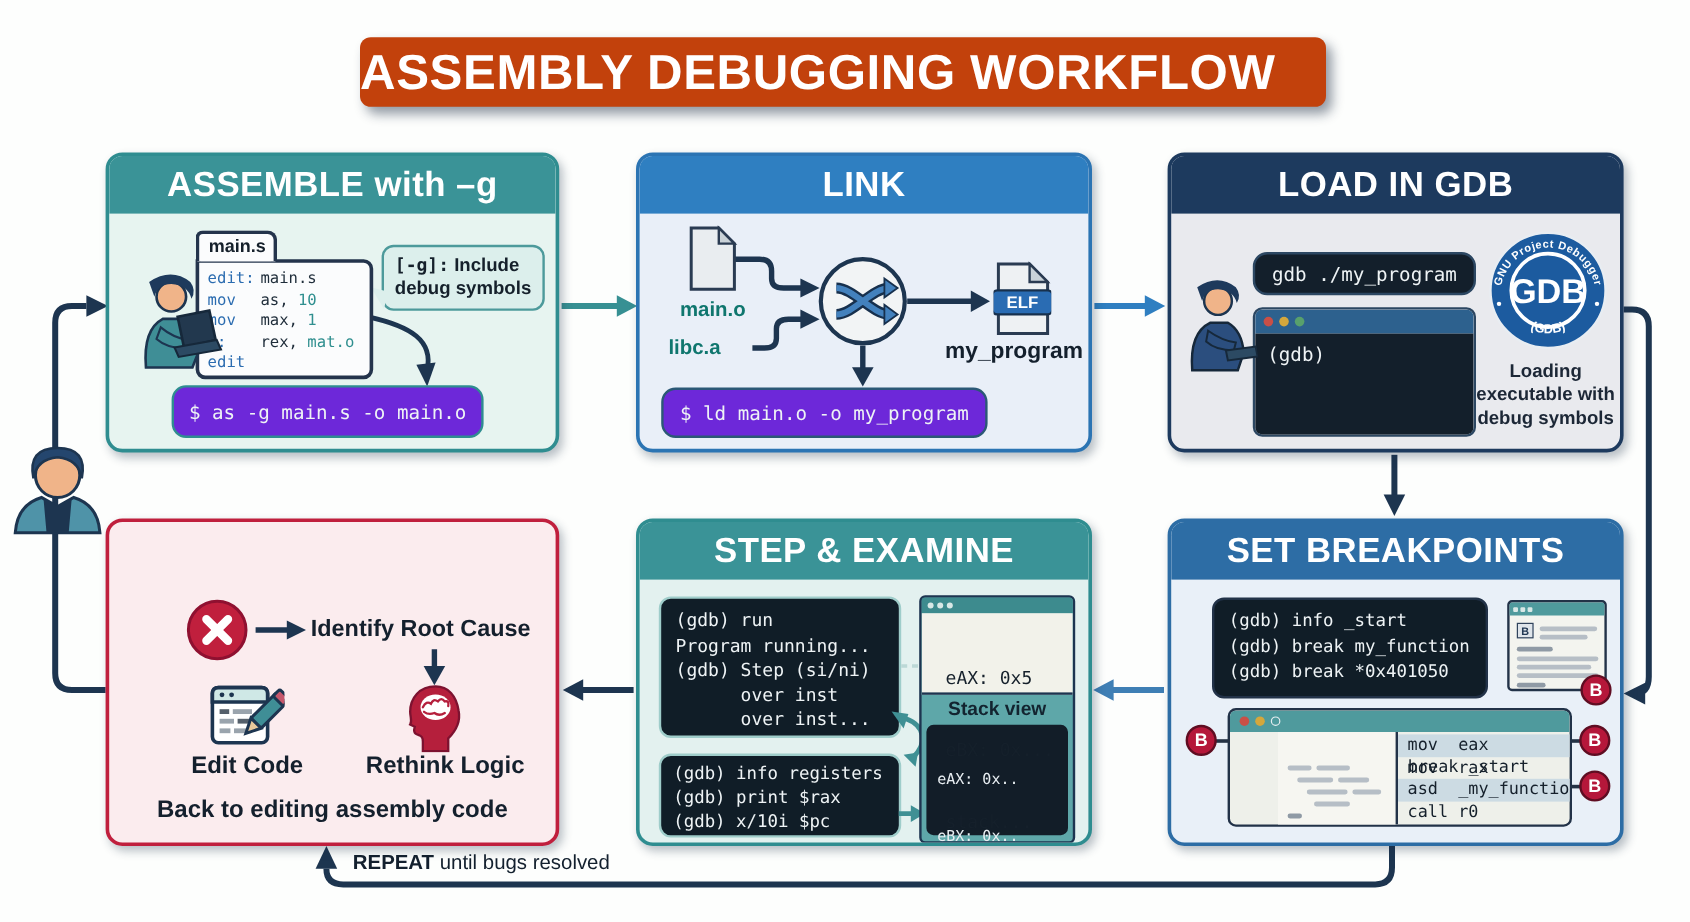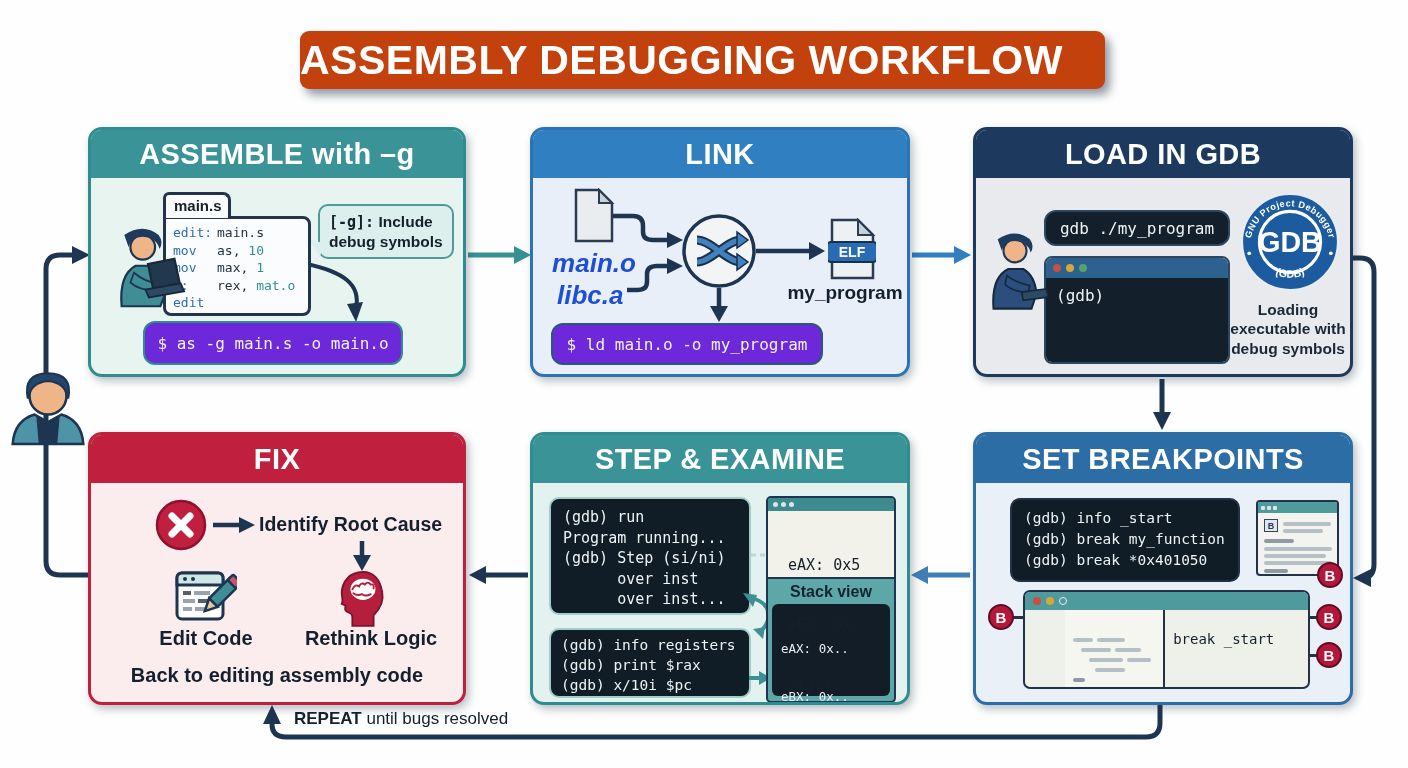--- a/index.html
+++ b/index.html
@@ -52,21 +52,21 @@
   .bubble .mono { font-size:15px; }
   .bubble-tail { position:absolute; left:-13px; bottom:1px; width:0; height:0; display:block;
     border-top:15px solid #dcefec; border-left:15px solid transparent; transform:rotate(14deg); }
   .cmdbox { position:absolute; background:#6d28d9; color:#eef3f5; font-family:"DejaVu Sans Mono", monospace;
     display:flex; align-items:center; justify-content:center; border-radius:12px; white-space:pre; }
   .cmd-assemble { left:52px; top:143px; width:260px; height:44px; font-size:16px; border:2.5px solid #2f8d90; }
   .cmd-link { left:18px; top:145px; width:272px; height:42px; font-size:16px; border:2.5px solid #2b5876; }
   .curve-arrow { position:absolute; left:210px; top:80px; }
 
   
-  .io-label { position:absolute; font-weight:bold; font-size:26px; color:#1d4ed8;font-style:italic; }
+  .io-label { position:absolute; font-weight:bold; font-size:17px; color:#0f766e; }
   .elf-label { position:absolute; left:248px; top:104px; width:128px; text-align:center; font-weight:bold; font-size:19px; color:#14202d; }
 
   
   .cmd-pill { position:absolute; left:68px; top:32px; width:186px; height:36px; background:#131f2b;
     border:2px solid #2c4762; border-radius:12px; color:#eef3f5; font-family:"DejaVu Sans Mono", monospace;
     font-size:16px; display:flex; align-items:center; justify-content:center; white-space:pre; }
   .term-window { position:absolute; border-radius:8px; overflow:hidden; border:2px solid #2c4762; }
   .tw-load { left:68px; top:78px; width:186px; height:108px; }
   .tw-bar { height:20px; background:#2d618e; display:flex; align-items:center; padding-left:7px; gap:5px; }
   .dot { width:8px; height:8px; border-radius:50%; display:inline-block; }
@@ -318,23 +318,20 @@
           <circle cx="89" cy="60" r="1.8" fill="#ffffff"></circle>
         </svg>
       </div>
       <div class="load-caption">Loading
 executable with
 debug symbols</div>
     </div>
   </section>
 
   <section class="panel p-fix">
-    <header class="phead">
-      <span>FIX</span>
-    </header>
     <div class="pbody">
       <svg style="position:absolute; left:0; top:0;" width="378" height="222" viewBox="0 0 378 222">
         <line x1="122" y1="42" x2="150" y2="42" stroke="#1d3550" stroke-width="4.5"></line>
         <polygon points="148,34 148,50 164,42" fill="#1d3550"></polygon>
         <line x1="271" y1="58" x2="271" y2="74" stroke="#1d3550" stroke-width="4.5"></line>
         <polygon points="262,72 280,72 271,88" fill="#1d3550"></polygon>
       </svg>
       <div class="xcircle">
         <svg width="52" height="52" viewBox="0 0 52 52">
           <circle cx="26" cy="26" r="24" fill="#c01f3d" stroke="#8f1030" stroke-width="2.5"></circle>
@@ -462,20 +459,26 @@
             <span>break _start</span>
             <div class="bar" style="left:8px; top:28px; width:20px;"></div>
             <div class="bar" style="left:32px; top:28px; width:28px;"></div>
             <div class="bar" style="left:16px; top:38px; width:30px;"></div>
             <div class="bar" style="left:50px; top:38px; width:26px;"></div>
             <div class="bar" style="left:24px; top:48px; width:34px;"></div>
             <div class="bar" style="left:62px; top:48px; width:24px;"></div>
             <div class="bar" style="left:30px; top:58px; width:30px;"></div>
             <div class="bar dark" style="left:8px; top:68px; width:12px;"></div>
           </div>
+          <div class="bw-right">
+            <div class="bw-row hl">mov  eax</div>
+            <div class="bw-row">mov  rax</div>
+            <div class="bw-row hl">asd  _my_function</div>
+            <div class="bw-row">call r0</div>
+          </div>
         </div>
       </div>
 
       <div class="bline" style="left:35px; top:133px; width:14px;"></div>
       <div class="bbadge" style="left:12px; top:121px;">B</div>
       <div class="bline" style="left:334px; top:133px; width:10px;"></div>
       <div class="bbadge" style="left:340px; top:121px;">B</div>
       <div class="bline" style="left:334px; top:171px; width:10px;"></div>
       <div class="bbadge" style="left:340px; top:159px;">B</div>
     </div>

